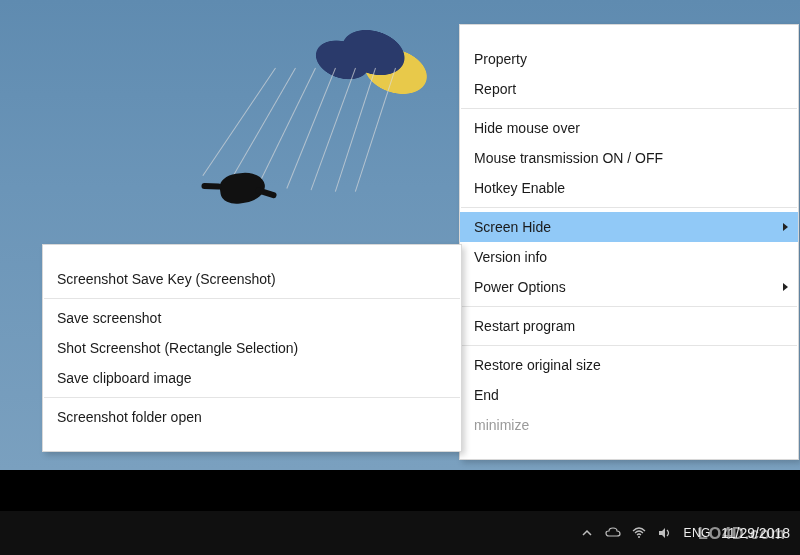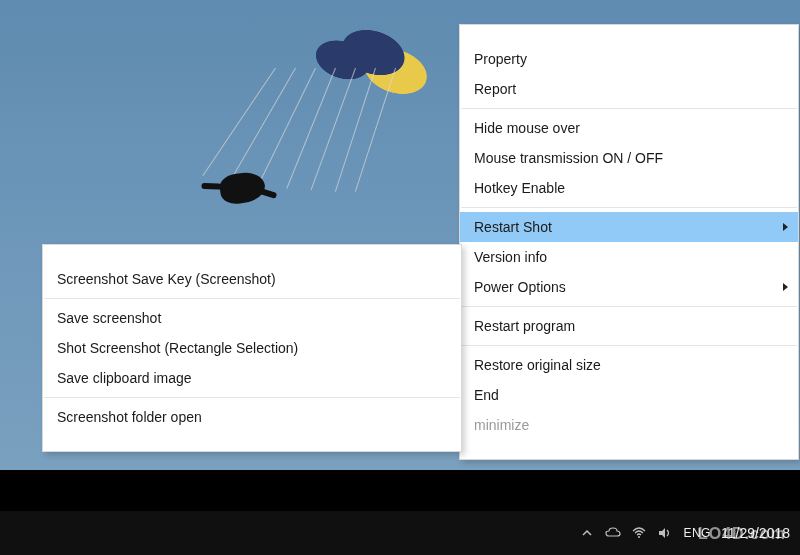--- a/index.html
+++ b/index.html
@@ -179,21 +179,21 @@
 <div class="dark-strip"></div>
 
 <div id="menu-main" class="menu">
   <div class="menu-item">Property</div>
   <div class="menu-item">Report</div>
   <div class="menu-sep"></div>
   <div class="menu-item">Hide mouse over</div>
   <div class="menu-item">Mouse transmission ON / OFF</div>
   <div class="menu-item">Hotkey Enable</div>
   <div class="menu-sep"></div>
-  <div class="menu-item highlight has-sub">Restart Shot</div>
+  <div class="menu-item highlight has-sub">Screen Hide</div>
   <div class="menu-item">Version info</div>
   <div class="menu-item has-sub">Power Options</div>
   <div class="menu-sep"></div>
   <div class="menu-item">Restart program</div>
   <div class="menu-sep"></div>
   <div class="menu-item">Restore original size</div>
   <div class="menu-item">End</div>
   <div class="menu-item disabled">minimize</div>
 </div>
 

